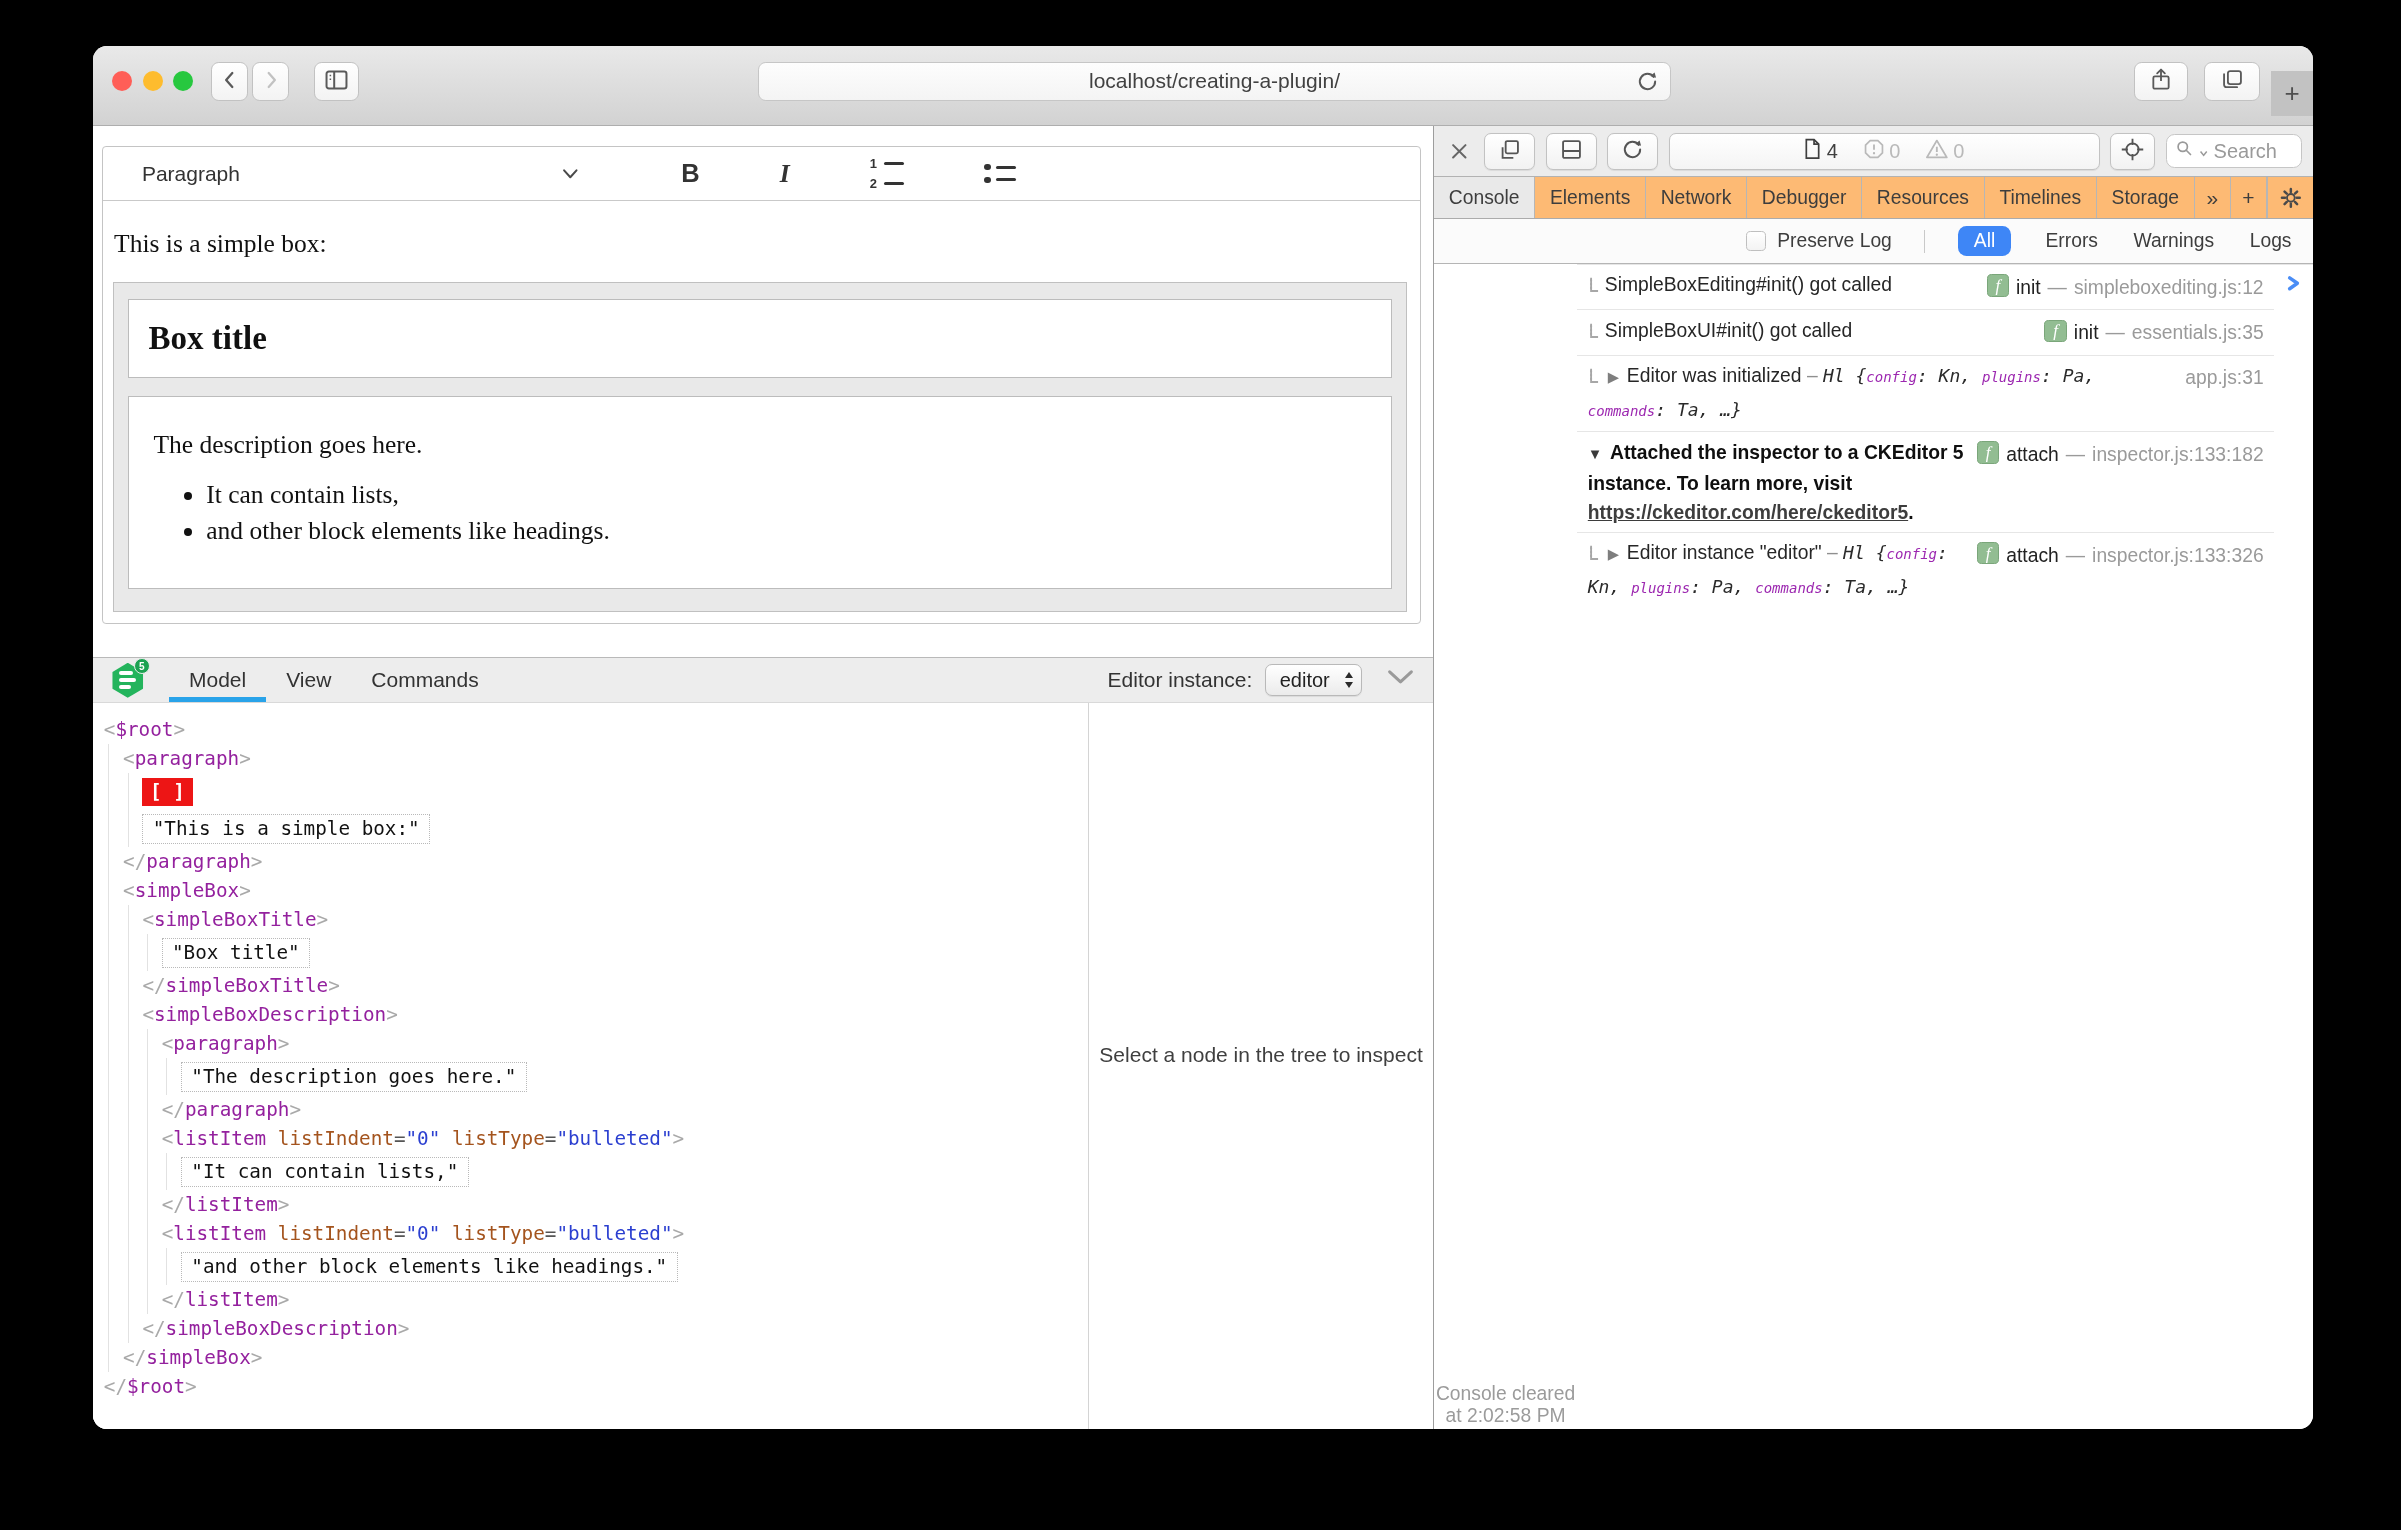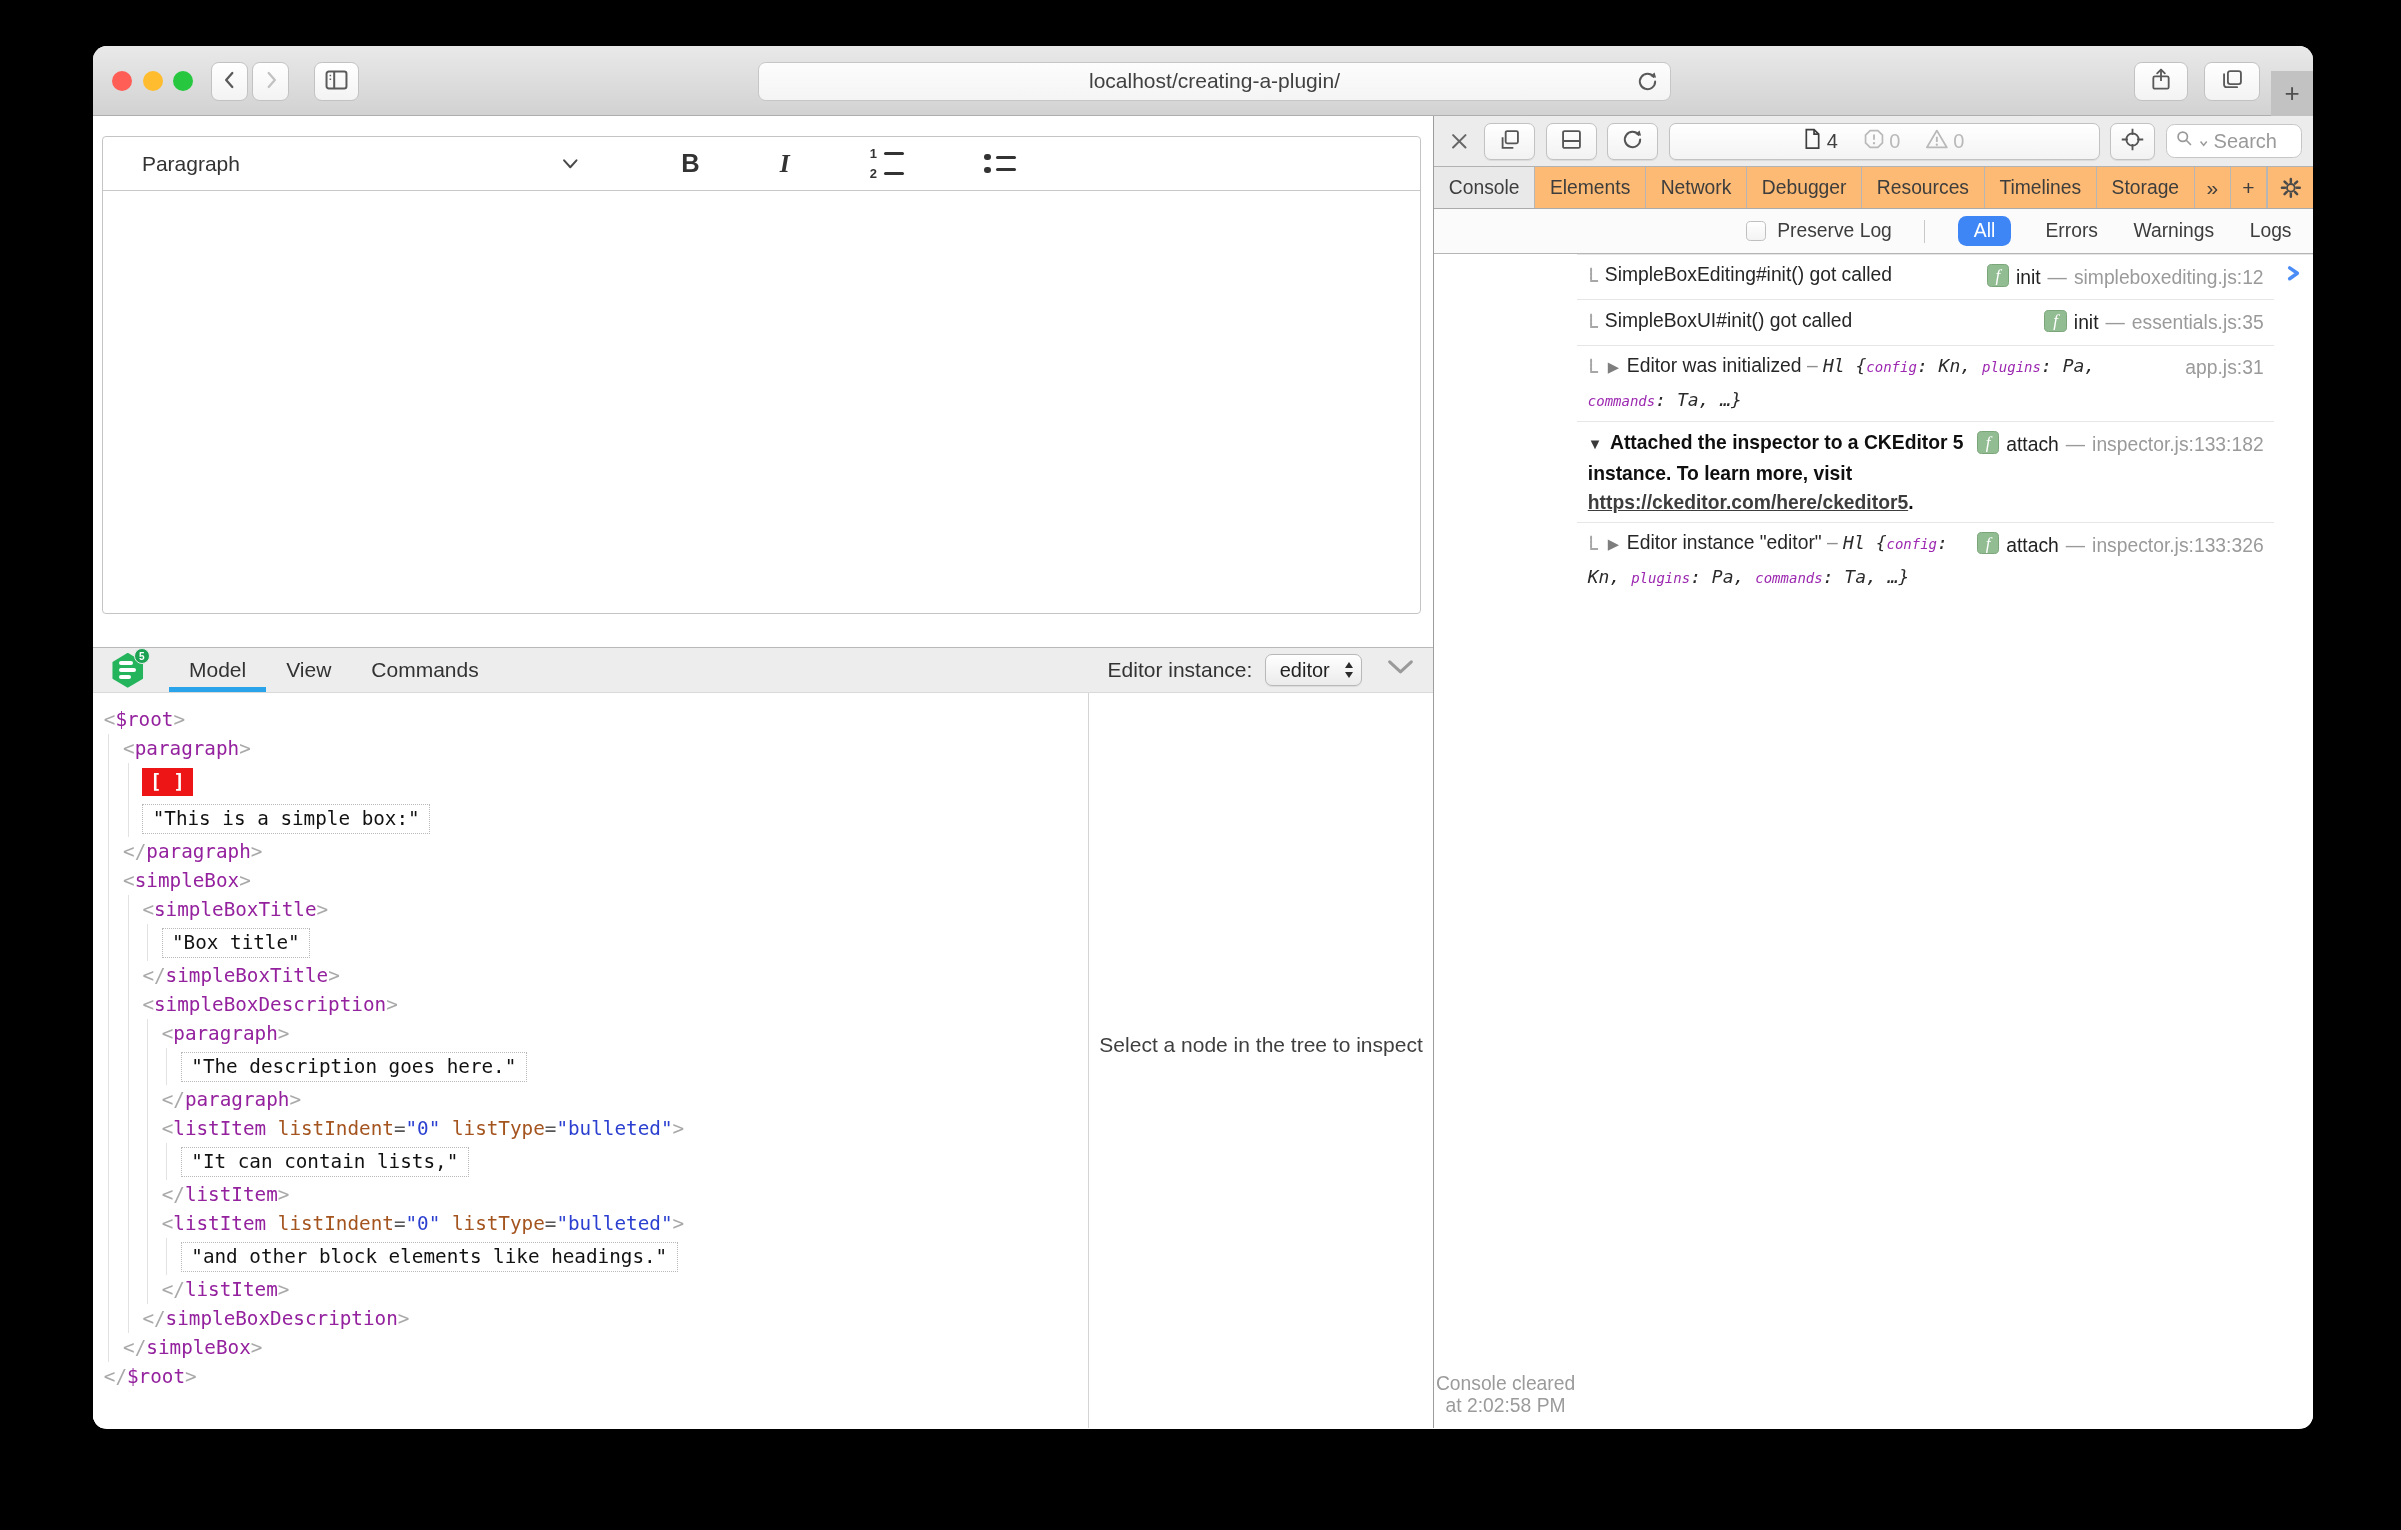--- a/index.html
+++ b/index.html
@@ -6,21 +6,21 @@
   body{width:2401px;height:1530px;position:relative;overflow:hidden;
        font-family:"Liberation Sans",sans-serif;-webkit-font-smoothing:antialiased;}
   *{box-sizing:border-box;}
 
   
   .window{position:absolute;left:93px;top:46px;width:2220px;height:1383px;
           background:#fff;border-radius:14px;overflow:hidden;
           box-shadow:0 23px 62px rgba(0,0,0,.6);}
 
   
-  .titlebar{position:relative;height:70px;
+  .titlebar{position:relative;height:80px;
             background:linear-gradient(#e9e9e9,#d2d2d2);
             border-bottom:1.5px solid #aeaeae;}
   .tl{position:absolute;top:25px;width:20px;height:20px;border-radius:50%;}
   .tl.close{left:18.6px;background:#ff5e57;}
   .tl.min{left:50px;background:#febc2e;}
   .tl.max{left:80px;background:#27c83f;}
   .navbtn{position:absolute;top:15.5px;height:39px;border:0.8px solid #c2c2c2;border-radius:7.7px;
           background:linear-gradient(#ffffff,#f3f3f3);display:flex;align-items:center;justify-content:center;}
   .urlfield{position:absolute;left:665px;top:15.5px;width:913px;height:39px;border:0.8px solid #c6c6c6;
             border-radius:7.7px;background:linear-gradient(#fdfdfd,#f4f4f4);
@@ -252,20 +252,33 @@
                   <span class="li-line"></span>
                 </span>
               <span class="li-row">
                   <span class="li-dot"></span>
                   <span class="li-line"></span>
                 </span>
             </span>
           </div>
         </div>
 
+        <div class="editor-content">
+          <p class="intro">This is a simple box:</p>
+          <div class="widget">
+            <div class="wbox title">Box title</div>
+            <div class="wbox desc">
+              <p>The description goes here.</p>
+              <ul id="box-list">
+                  <li>It can contain lists,</li>
+                  <li>and other block elements like headings.</li>
+                </ul>
+            </div>
+          </div>
+        </div>
       </div>
 
       <div class="ck-inspector">
         <div class="ck-header">
           <span class="cklogo">
             <span class="hex"></span>
             <span class="bar" style="top:9.3px;width:14px;"></span>
             <span class="bar" style="top:16.2px;width:17px;"></span>
             <span class="bar" style="top:23px;width:11.6px;"></span>
             <span class="badge">5</span>

